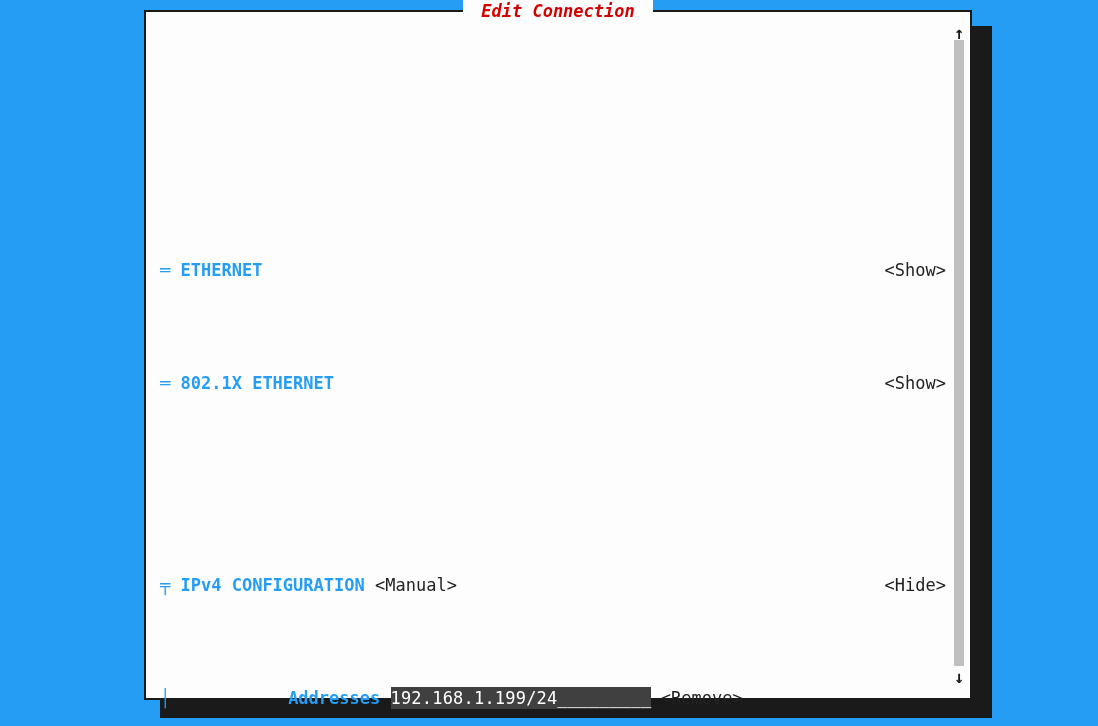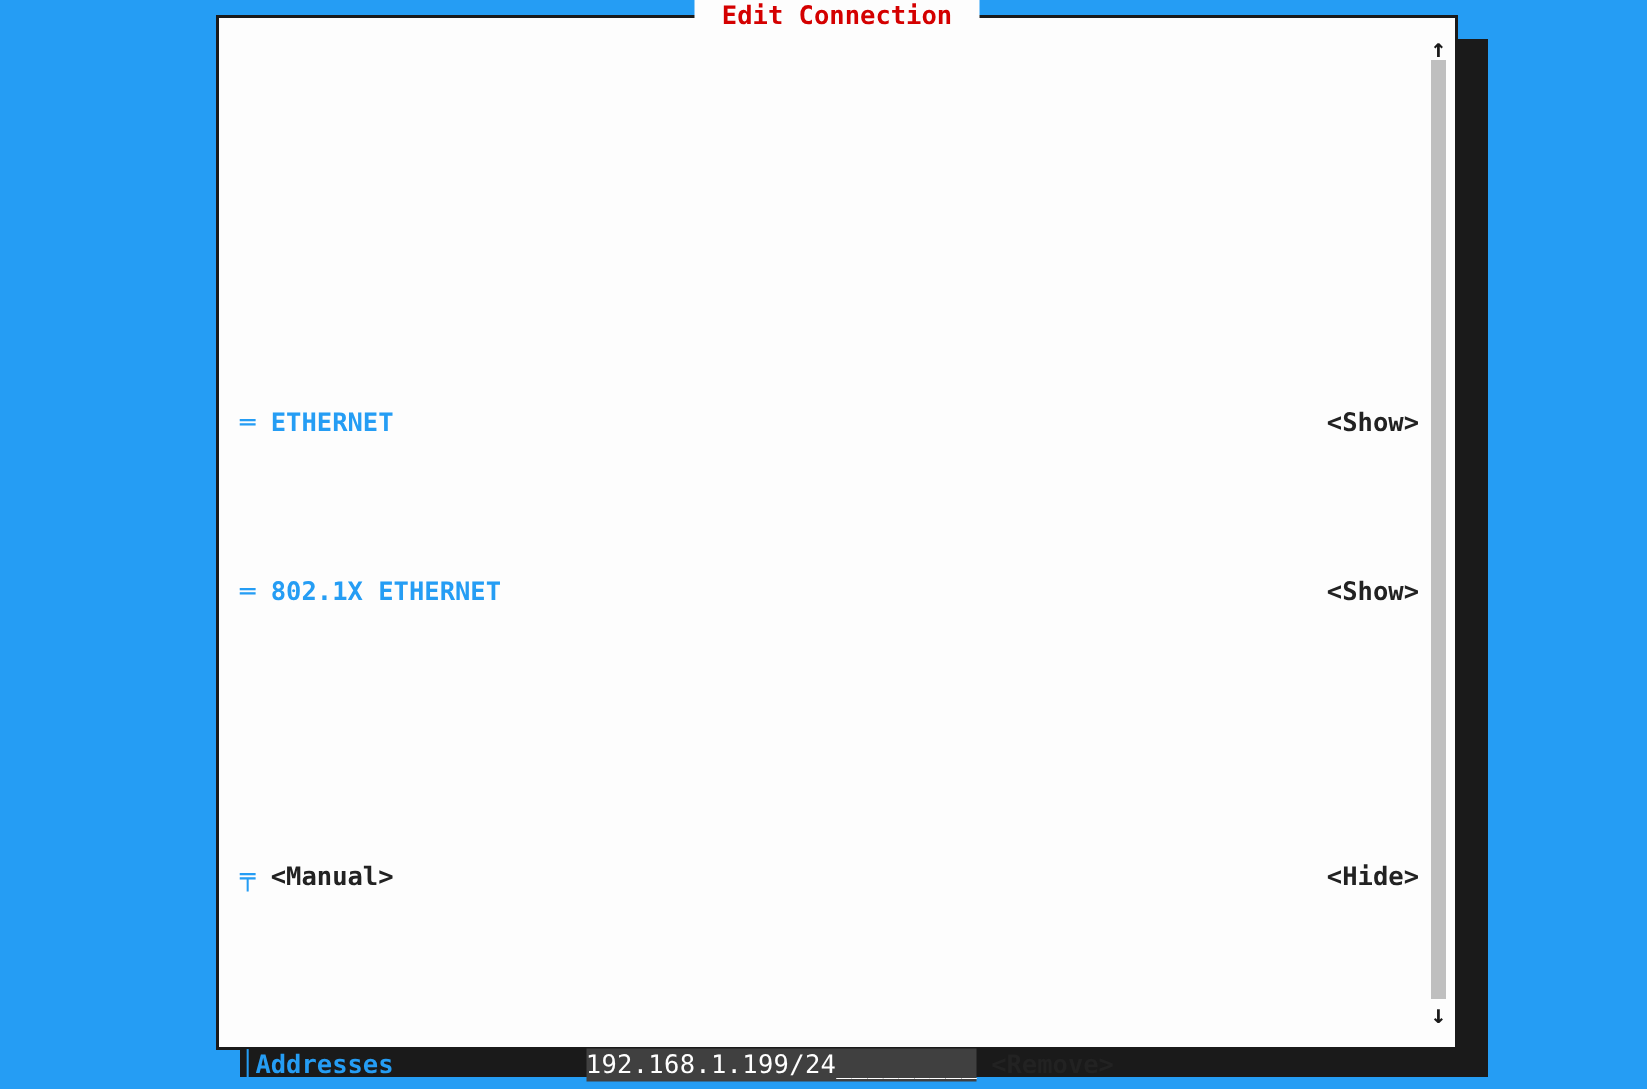--- a/index.html
+++ b/index.html
@@ -35,40 +35,40 @@
   .title {
     position: absolute;
     top: -12px;
     left: 50%;
     transform: translateX(-50%);
     background: #fdfdfd;
     padding: 0 8px;
     color: #d40000;
     font-weight: 600;
     white-space: pre;
+    font-style: italic;
   }
   .content {
     position: absolute;
     left: 14px;
     right: 24px;
     top: 22px;
     bottom: 10px;
     white-space: pre;
   }
   .row {
     display: flex;
     align-items: baseline;
     height: 22.5px;
   }
   .row.gap { height: 22.5px; }
-  .lbl-accent { color: #259df4; font-weight: 600; margin-top: 12px; }
+  .lbl-accent { color: #259df4; font-weight: 600; }
   .btn {
     color: #222;
     cursor: pointer;
-    font-weight: bold;
   }
   .field {
     background: #404040;
     color: #ffffff;
     display: inline-block;
     width: 260px;
     font-weight: 500;
     letter-spacing: 0.2px;
   }
   .right {
@@ -127,29 +127,30 @@
       <span class="tree">═</span>
       <span class="lbl-accent"> <span>802.1X ETHERNET</span></span>
       <span class="right btn">&lt;Show&gt;</span>
     </div>
 
     <div class="row gap"></div>
 
     
     <div class="row">
       <span class="tree">╤</span>
+      <span class="lbl-accent"> <span>IPv4 CONFIGURATION</span></span>
       <span> </span>
       <span class="btn">&lt;Manual&gt;</span>
       <span class="right btn">&lt;Hide&gt;</span>
     </div>
 
     
     <div class="row">
       <span class="tree">│</span>
-      <span class="lbl-accent" style="width:210px;text-align:left;">Addresses</span>
+      <span class="lbl-accent" style="width:210px;text-align:right;">Addresses</span>
       <span> </span>
       <span class="field"><span>192.168.1.199/24</span>_________</span>
       <span> </span>
       <span class="btn">&lt;Remove&gt;</span>
     </div>
     
 
     
     
 

